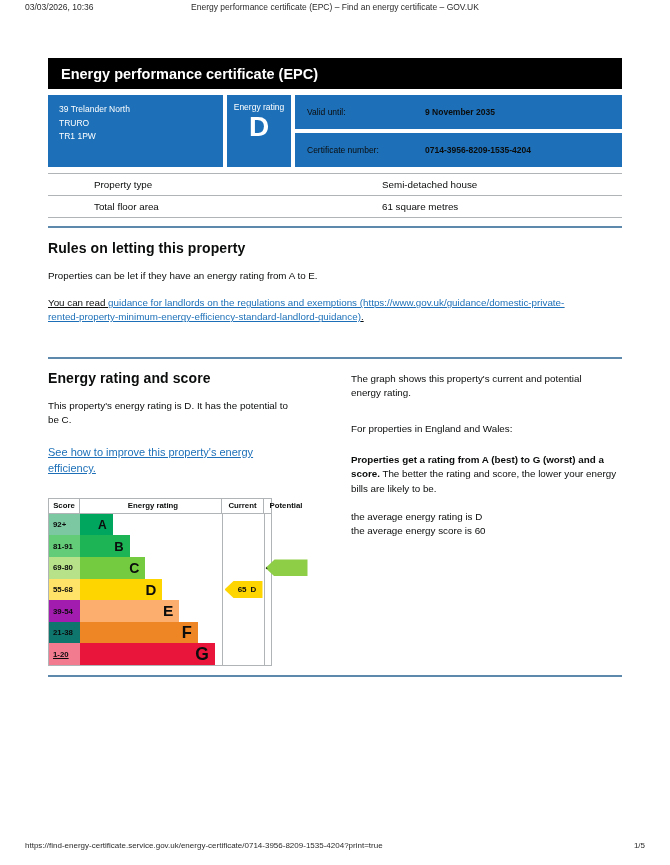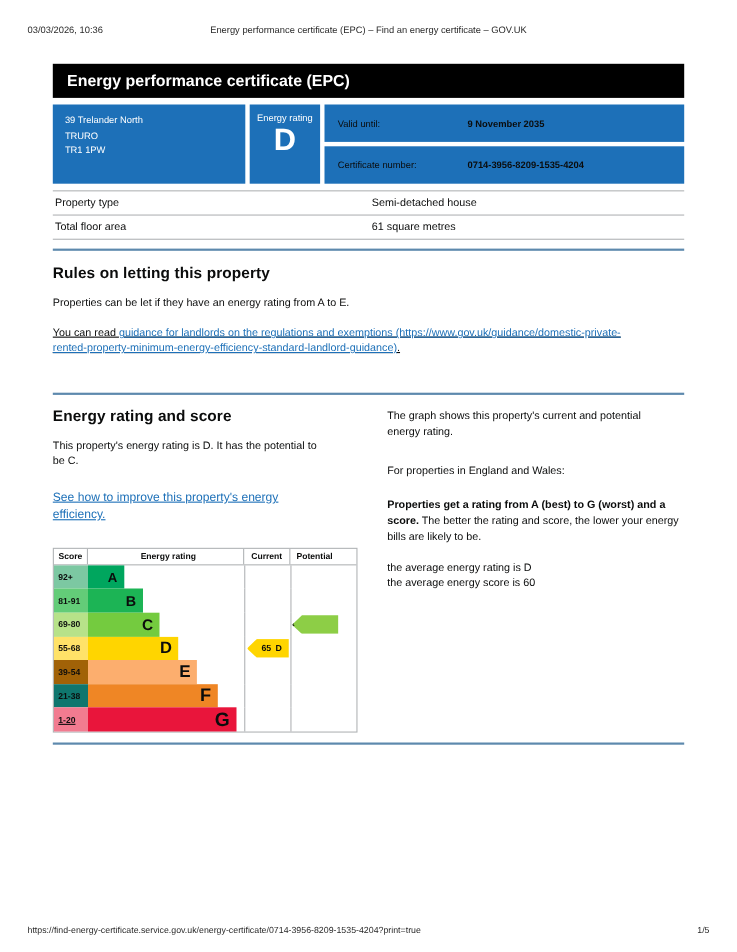--- a/index.html
+++ b/index.html
@@ -3,21 +3,21 @@
 <meta charset="utf-8">
 <style>
   * { margin:0; padding:0; box-sizing:border-box; }
   html,body { background:#ffffff; }
   body {
     width:670px; height:865px; position:relative;
     font-family:"Liberation Sans", sans-serif;
     color:#0b0c0c; overflow:hidden;
   }
   
-  .print-header { position:absolute; top:22px; left:25px; right:25px; font-size:8.5px; color:#2a2a2a; }
+  .print-header { position:absolute; top:2px; left:25px; right:25px; font-size:8.5px; color:#2a2a2a; }
   .ph-date { position:absolute; left:0; top:0; white-space:nowrap; }
   .ph-title { text-align:center; }
   .print-footer { position:absolute; top:841px; left:25px; right:25px; font-size:8px; color:#2a2a2a; }
   .pf-url { position:absolute; left:0; top:0; }
   .pf-page { position:absolute; right:0; top:0; }
 
   
   .page { position:absolute; left:48px; top:58px; width:574px; }
 
   .banner { height:31px; display:flex; align-items:center; padding-left:13px;
@@ -30,21 +30,21 @@
   .erp-label { font-size:8.5px; }
   .erp-letter { font-size:28px; font-weight:bold; line-height:1.1; }
   .details { flex:1; display:flex; flex-direction:column; gap:4px; }
   .drow { flex:1; display:flex; align-items:center; font-size:8.5px; }
   .dlabel { width:130px; padding-left:12px; }
   .dvalue { font-weight:bold; }
 
   .ptable { margin-top:6px; font-size:9.8px; }
   .prow { display:flex; border-top:1px solid #b1b4b6; padding:5px 0 5px 2px; }
   .prow:last-child { border-bottom:1px solid #b1b4b6; }
-  .plabel { width:288px; }
+  .plabel { width:288px;margin-left:44px; }
 
   .divider { height:2px; }
   .div-1 { margin-top:8px; }
   .div-2 { margin-top:32px; }
   .div-3 { margin-top:9px; }
 
   .section-heading { font-size:14px; font-weight:bold; margin-top:12px; letter-spacing:0.1px; }
   .para { font-size:9.8px; line-height:1.45; margin-top:13px; }
   .link-para { max-width:545px;text-decoration:underline; }
   a.lnk { color:#1d70b8; text-decoration:underline; cursor:pointer; }
@@ -54,21 +54,21 @@
   .rightcol { margin-left:38px; width:272px; }
   .leftcol .lead { max-width:240px; }
   .improve-link { display:inline-block; margin-top:18px; max-width:214px; font-size:11px; line-height:1.45; }
   .rp { font-size:9.8px; line-height:1.45; }
   .rp1 { margin-top:2px; max-width:240px; }
   .rp2 { margin-top:17px; max-width:268px; }
   .rp3 { margin-top:22px; }
   .rp4 { margin-top:14px; }
 
   
-  .chart { margin-top:21px; width:277px; border:1px solid #b1b4b6; }
+  .chart { margin-top:21px; width:224px; border:1px solid #b1b4b6; }
   .chead, .crow { display:grid; grid-template-columns:31px 142px 42px 44px; }
   .chead { height:15px; font-size:7.8px; font-weight:bold; border-bottom:1px solid #b1b4b6; }
   .chead .h { display:flex; align-items:center; justify-content:center; }
   .h-score { border-right:1px solid #b1b4b6; }
   .h-rating { justify-content:flex-start; padding-left:5px; border-right:1px solid #b1b4b6; }
   .h-cur { border-right:1px solid #b1b4b6; }
   .crow { height:21.6px; }
   .score { display:flex; align-items:center; padding-left:4px; font-size:7.8px; font-weight:bold; }
   .ratingcell { }
   .bar { height:100%; display:flex; align-items:center; justify-content:flex-end;
@@ -205,21 +205,21 @@
           <div class="curcell">
             <div class="arrow arrow-cur" style="background-color: rgb(255, 213, 0);">
               <span>65</span>
                 <span>D</span>
             </div>
           </div>
           <div class="potcell"></div>
         </div>
 
         <div class="crow r4">
-          <div class="score" style="background-color: #a16207;">39-54</div>
+          <div class="score" style="background-color: #a21caf;">39-54</div>
           <div class="ratingcell">
               <div class="bar w4" style="background-color: rgb(252, 174, 110);">
                 <span>E</span>
               </div>
             </div>
           <div class="curcell"></div>
           <div class="potcell"></div>
         </div>
 
         <div class="crow r5">

